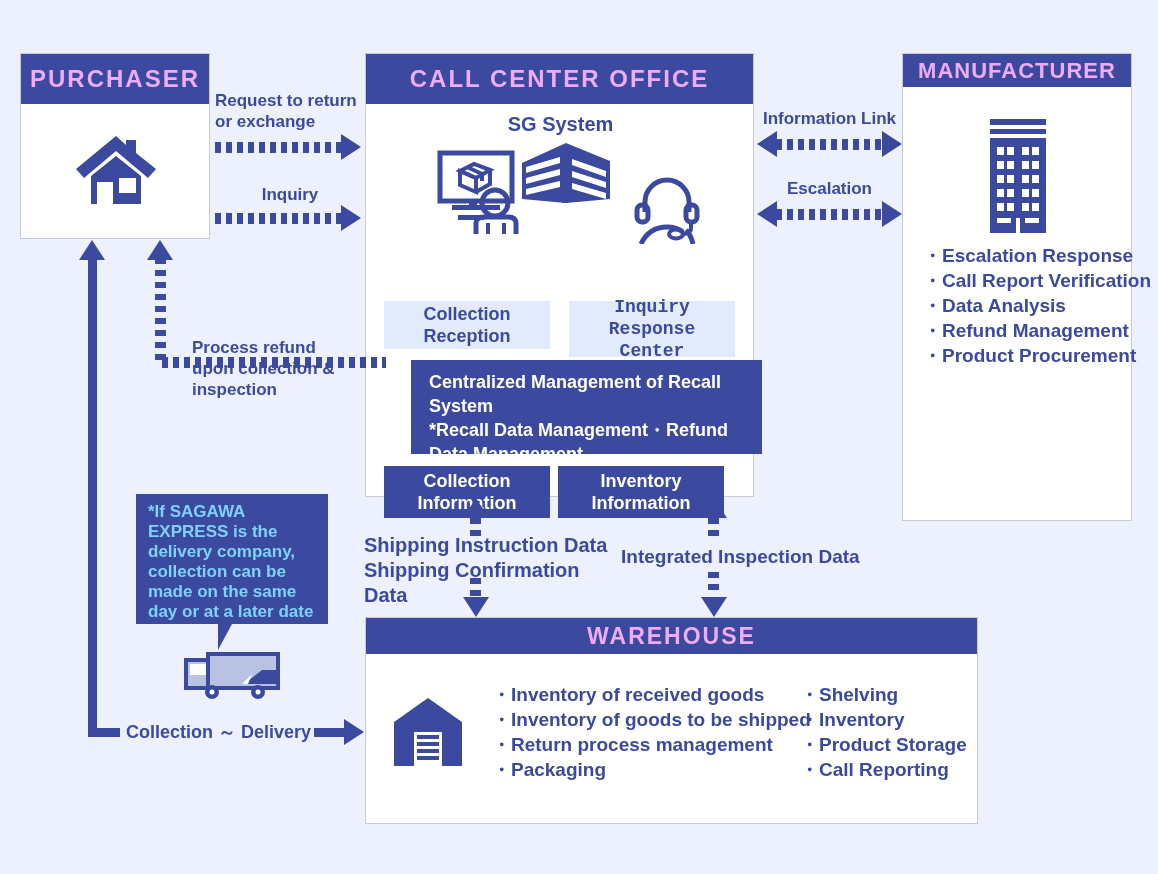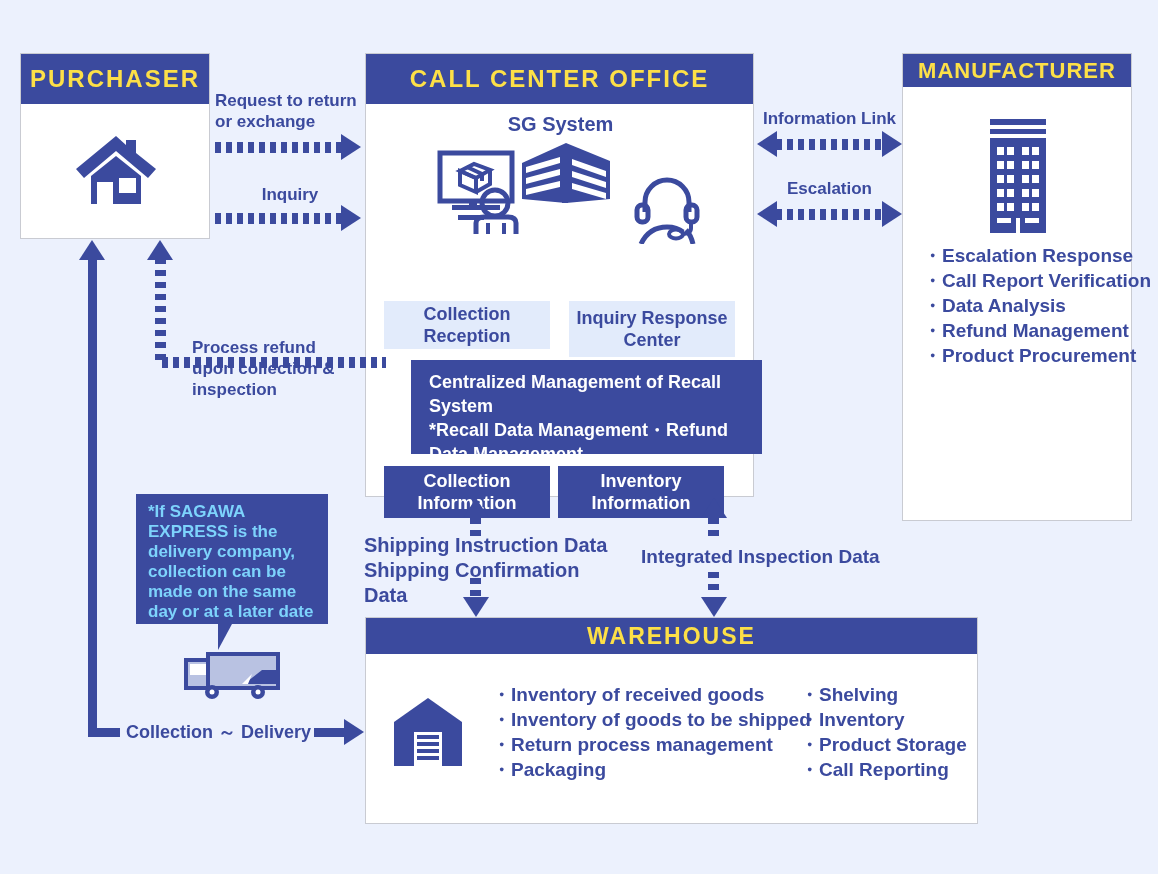--- a/index.html
+++ b/index.html
@@ -9,21 +9,21 @@
     font-family:"Liberation Sans", sans-serif;
     overflow:hidden;
     position:relative;
   }
   .stage{position:absolute;left:0;top:0;width:1158px;height:874px;}
   .abs{position:absolute;box-sizing:border-box;}
 
   
   .panel{background:#ffffff;border:1px solid #c9cbd2;}
   .panel-head{
-    background:#3b4a9e;color:#fde047;
+    background:#3b4a9e;color:#f0abfc;
     display:flex;align-items:center;justify-content:center;
     font-weight:bold;letter-spacing:2px;
   }
   .panel-body{position:relative;padding-left:36px;}
   .label{color:#3b4a9e;font-weight:bold;font-size:17px;line-height:21px;}
   .bullets{color:#3b4a9e;font-weight:bold;font-size:19px;line-height:25px;}
   .bullets div{white-space:nowrap;}
 
   
   .lightbox{
@@ -144,21 +144,21 @@
           <path d="M62 72 Q60 63 55 58" fill="none" stroke="#3b4a9e" stroke-width="5"></path>
         </svg>
       </div>
 
       <div class="abs lightbox" style="left:18px;top:197px;width:166px;height:48px;">
         <div>
           <div>Collection</div>
           <div>Reception</div>
         </div>
       </div>
-      <div class="abs lightbox" style="left:203px;top:197px;width:166px;height:56px;">
+      <div class="abs lightbox" style="left:203px;top:197px;width:166px;height:56px;font-family:Liberation Mono, monospace;">
         <div>
           <div>Inquiry Response</div>
           <div>Center</div>
         </div>
       </div>
 
       <div class="abs darkblock" style="left:18px;top:256px;width:351px;height:94px;margin-left:27px;">
         <div>Centralized Management of Recall</div>
         <div>System</div>
         <div>*Recall Data Management・Refund</div>
@@ -326,21 +326,21 @@
   </div>
 
   <div class="abs" style="left:700px;top:498px;width:28px;height:45px;">
     <div class="abs tri-u" style="left:1px;top:0;"></div>
     <div class="abs dash-v" style="left:8px;top:20px;height:22px;"></div>
   </div>
   <div class="abs" style="left:700px;top:572px;width:28px;height:46px;">
     <div class="abs dash-v" style="left:8px;top:0;height:24px;"></div>
     <div class="abs tri-d" style="left:1px;top:25px;"></div>
   </div>
-  <div class="abs label" style="left:641px;top:546px;width:240px;font-size:19px;">
+  <div class="abs label" style="left:621px;top:546px;width:240px;font-size:19px;">
     <span>Integrated Inspection Data</span>
   </div>
 
   <div class="abs bubble" style="left:136px;top:494px;width:192px;height:130px;">
     <div>*If SAGAWA</div>
     <div>EXPRESS is the</div>
     <div>delivery company,</div>
     <div>collection can be</div>
     <div>made on the same</div>
     <div>day or at a later date</div>

